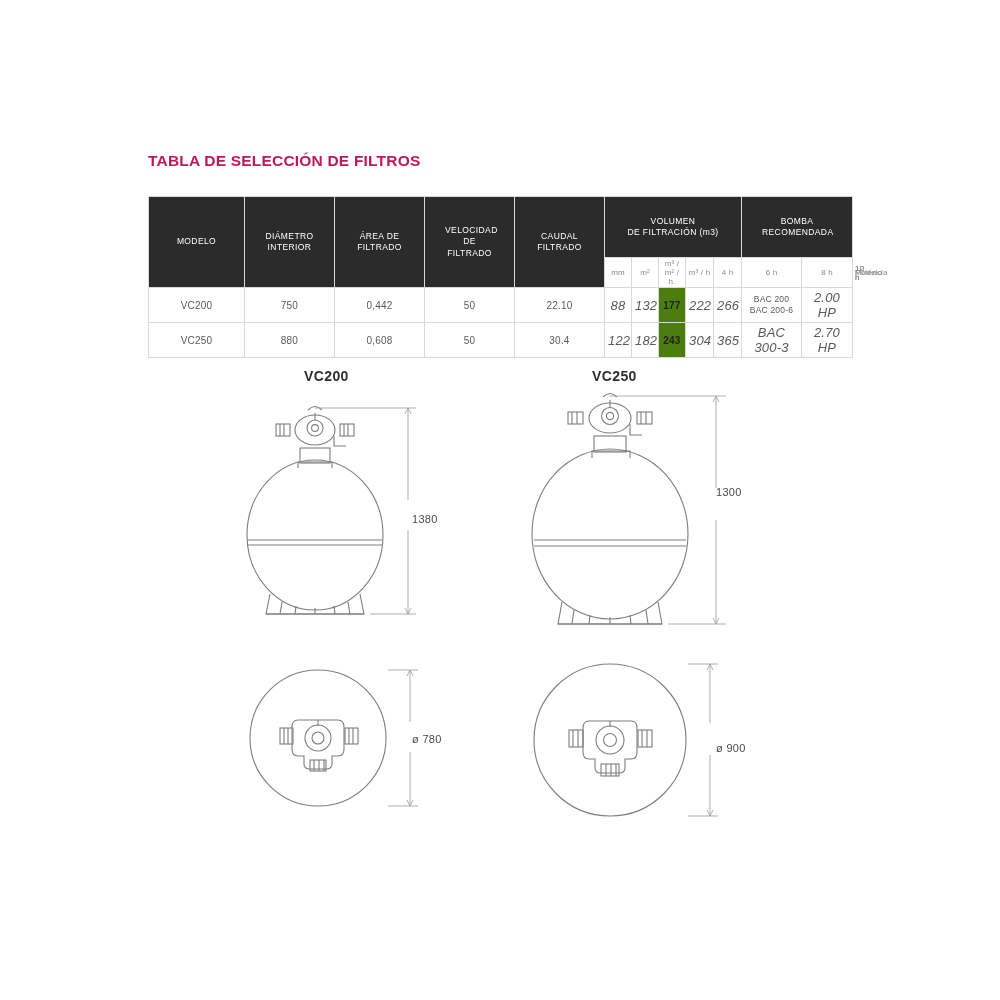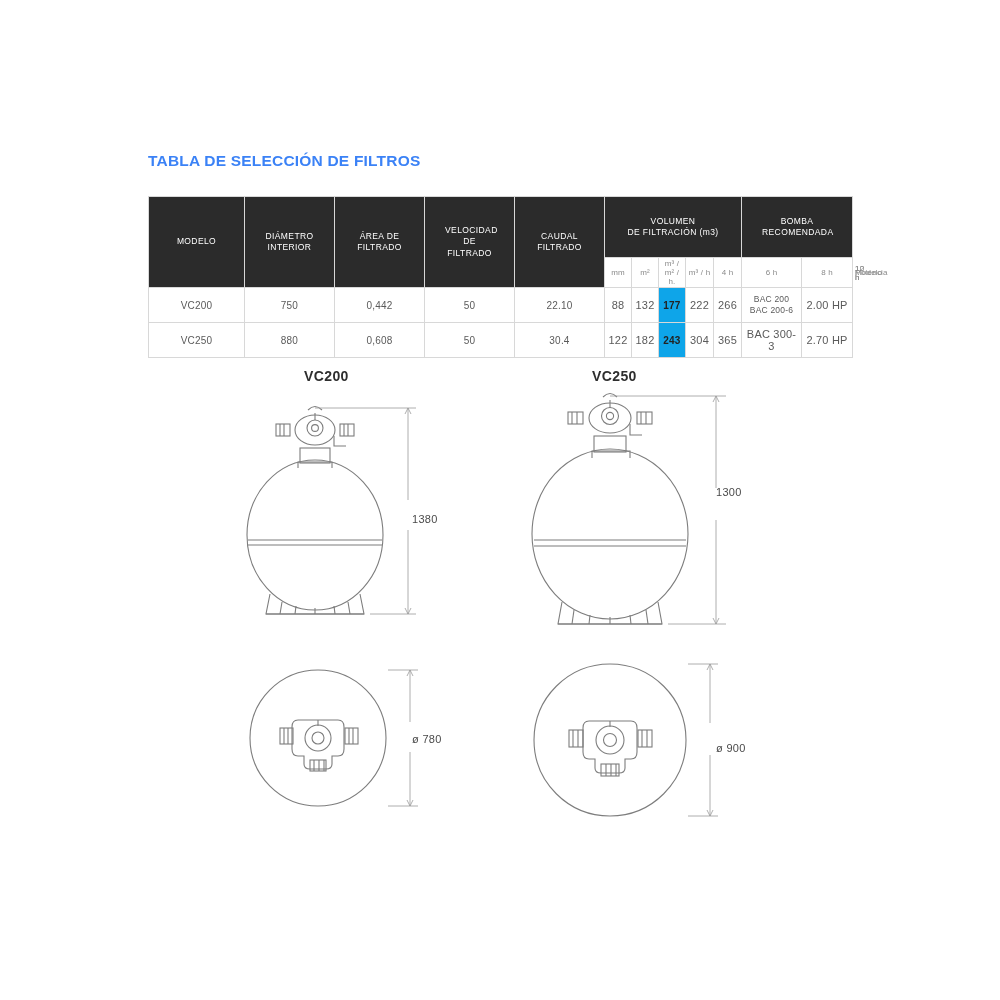--- a/index.html
+++ b/index.html
@@ -17,21 +17,21 @@
   }
 
   
   .page-title {
     position: absolute;
     left: 148px;
     top: 152px;
     font-size: 15.5px;
     font-weight: bold;
     letter-spacing: 0.2px;
-    color: #3b82f6;
+    color: #be185d;
   }
 
   
   .table-wrap {
     position: absolute;
     left: 148px;
     top: 196px;
     width: 704px;
   }
   table.sel {
@@ -67,24 +67,25 @@
   }
   
   .drow td {
     font-size: 10px;
     color: #5a5a5a;
     height: 30px;
     padding: 2px 3px;
     letter-spacing: 0.2px;
   }
   .drow td.small {
-    font-size: 11px;
+    font-size: 13px;
+    font-style: italic;
   }
   .drow td.highlight {
-    background: #0ea5e9;
+    background: #4d7c0f;
     color: #222222;
     font-weight: bold;
     font-size: 10px;
   }
   .drow td.two-line {
     font-size: 8.5px;
     line-height: 1.3;
   }
   .drow td.two-line span { display: block; }
 

